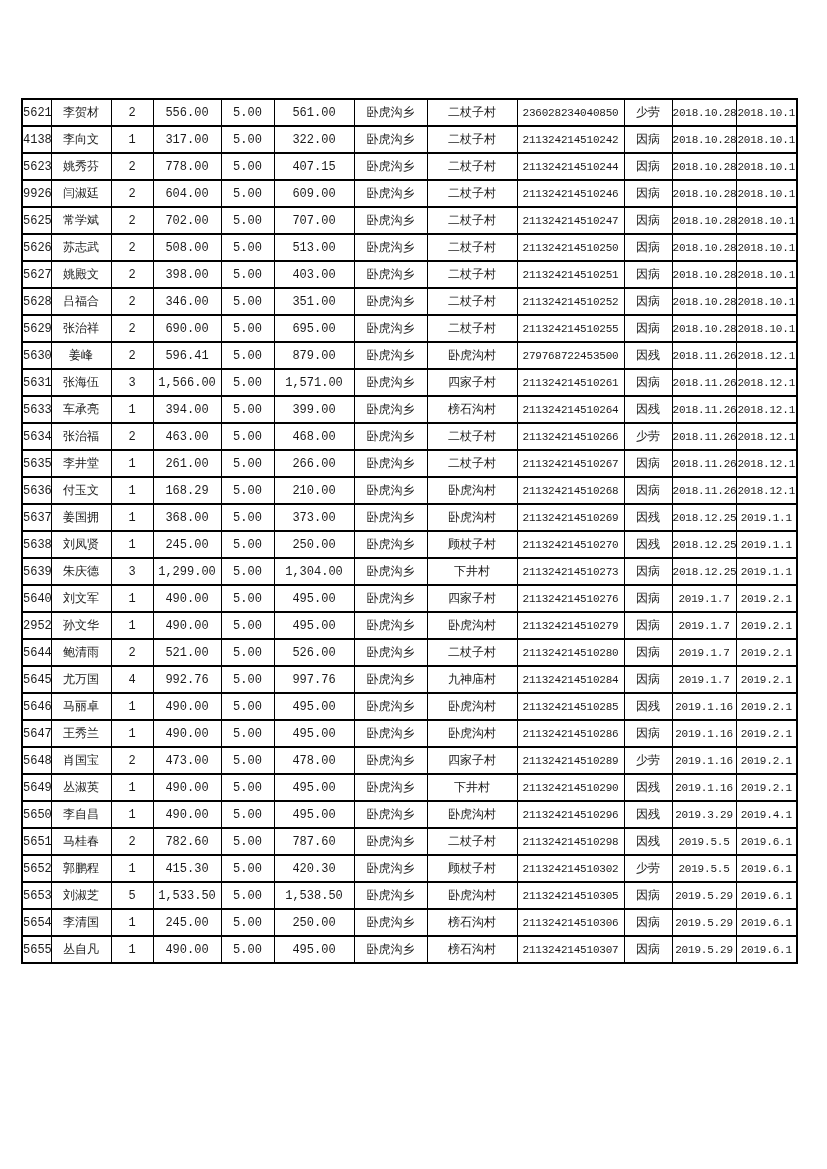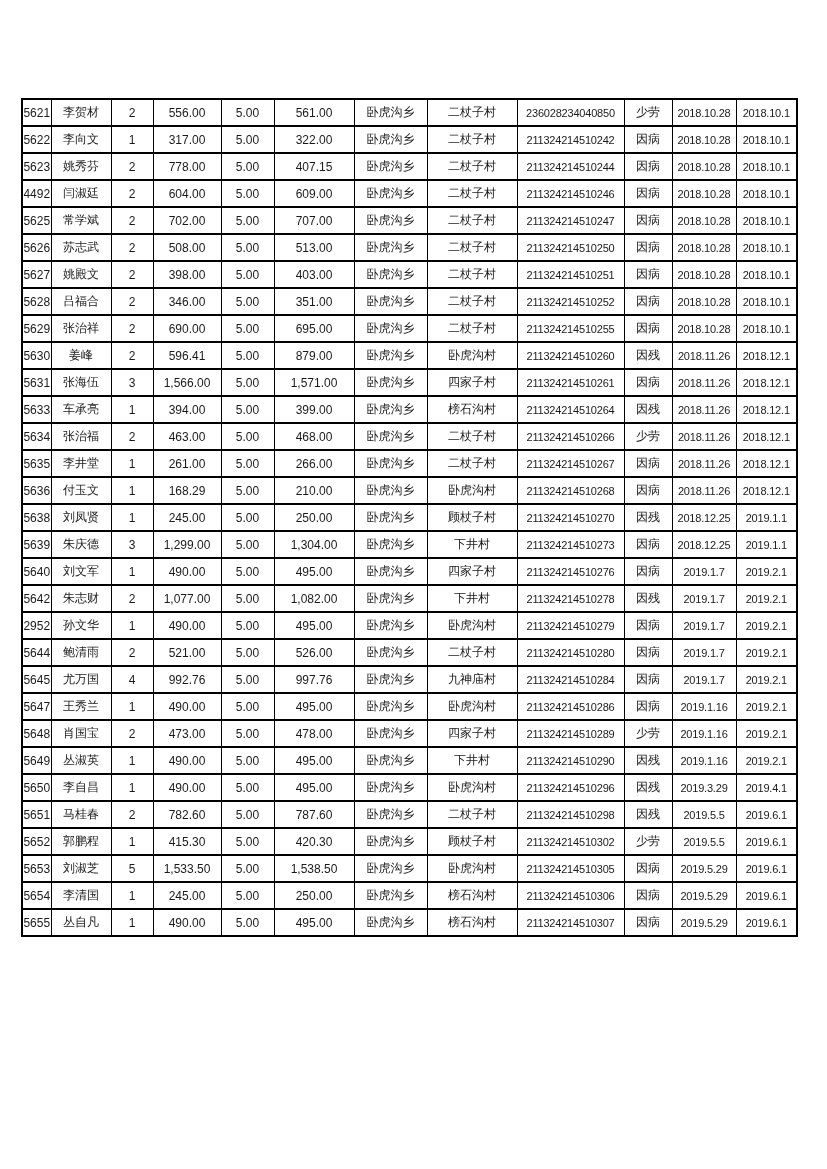--- a/index.html
+++ b/index.html
@@ -6,21 +6,21 @@
     margin: 0;
     padding: 0;
     background: #ffffff;
   }
   .page {
     position: relative;
     width: 827px;
     height: 1155px;
     background: #ffffff;
     overflow: hidden;
-    font-family: Liberation Sans, sans-serif;
+    font-family: Liberation Mono, monospace;
   }
   table.records {
     position: absolute;
     left: 21px;
     top: 98px;
     width: 775px;
     border-collapse: collapse;
     table-layout: fixed;
     border: 2px solid #000000;
   }
@@ -85,21 +85,21 @@
           <td>5.00</td>
           <td>561.00</td>
           <td>卧虎沟乡</td>
           <td>二杖子村</td>
           <td>236028234040850</td>
           <td>少劳</td>
           <td>2018.10.28</td>
           <td>2018.10.1</td>
         </tr>
         <tr>
-          <td>5622</td>
+          <td>4138</td>
           <td>李向文</td>
           <td>1</td>
           <td>317.00</td>
           <td>5.00</td>
           <td>322.00</td>
           <td>卧虎沟乡</td>
           <td>二杖子村</td>
           <td>211324214510242</td>
           <td>因病</td>
           <td>2018.10.28</td>
@@ -113,21 +113,21 @@
           <td>5.00</td>
           <td>407.15</td>
           <td>卧虎沟乡</td>
           <td>二杖子村</td>
           <td>211324214510244</td>
           <td>因病</td>
           <td>2018.10.28</td>
           <td>2018.10.1</td>
         </tr>
         <tr>
-          <td>4492</td>
+          <td>9926</td>
           <td>闫淑廷</td>
           <td>2</td>
           <td>604.00</td>
           <td>5.00</td>
           <td>609.00</td>
           <td>卧虎沟乡</td>
           <td>二杖子村</td>
           <td>211324214510246</td>
           <td>因病</td>
           <td>2018.10.28</td>
@@ -205,21 +205,21 @@
         </tr>
         <tr>
           <td>5630</td>
           <td>姜峰</td>
           <td>2</td>
           <td>596.41</td>
           <td>5.00</td>
           <td>879.00</td>
           <td>卧虎沟乡</td>
           <td>卧虎沟村</td>
-          <td>211324214510260</td>
+          <td>279768722453500</td>
           <td>因残</td>
           <td>2018.11.26</td>
           <td>2018.12.1</td>
         </tr>
         <tr>
           <td>5631</td>
           <td>张海伍</td>
           <td>3</td>
           <td>1,566.00</td>
           <td>5.00</td>
@@ -281,20 +281,34 @@
           <td>5.00</td>
           <td>210.00</td>
           <td>卧虎沟乡</td>
           <td>卧虎沟村</td>
           <td>211324214510268</td>
           <td>因病</td>
           <td>2018.11.26</td>
           <td>2018.12.1</td>
         </tr>
         <tr>
+          <td>5637</td>
+          <td>姜国拥</td>
+          <td>1</td>
+          <td>368.00</td>
+          <td>5.00</td>
+          <td>373.00</td>
+          <td>卧虎沟乡</td>
+          <td>卧虎沟村</td>
+          <td>211324214510269</td>
+          <td>因残</td>
+          <td>2018.12.25</td>
+          <td>2019.1.1</td>
+        </tr>
+        <tr>
           <td>5638</td>
           <td>刘凤贤</td>
           <td>1</td>
           <td>245.00</td>
           <td>5.00</td>
           <td>250.00</td>
           <td>卧虎沟乡</td>
           <td>顾杖子村</td>
           <td>211324214510270</td>
           <td>因残</td>
@@ -323,34 +337,20 @@
           <td>5.00</td>
           <td>495.00</td>
           <td>卧虎沟乡</td>
           <td>四家子村</td>
           <td>211324214510276</td>
           <td>因病</td>
           <td>2019.1.7</td>
           <td>2019.2.1</td>
         </tr>
         <tr>
-          <td>5642</td>
-          <td>朱志财</td>
-          <td>2</td>
-          <td>1,077.00</td>
-          <td>5.00</td>
-          <td>1,082.00</td>
-          <td>卧虎沟乡</td>
-          <td>下井村</td>
-          <td>211324214510278</td>
-          <td>因残</td>
-          <td>2019.1.7</td>
-          <td>2019.2.1</td>
-        </tr>
-        <tr>
           <td>2952</td>
           <td>孙文华</td>
           <td>1</td>
           <td>490.00</td>
           <td>5.00</td>
           <td>495.00</td>
           <td>卧虎沟乡</td>
           <td>卧虎沟村</td>
           <td>211324214510279</td>
           <td>因病</td>
@@ -376,20 +376,34 @@
           <td>尤万国</td>
           <td>4</td>
           <td>992.76</td>
           <td>5.00</td>
           <td>997.76</td>
           <td>卧虎沟乡</td>
           <td>九神庙村</td>
           <td>211324214510284</td>
           <td>因病</td>
           <td>2019.1.7</td>
+          <td>2019.2.1</td>
+        </tr>
+        <tr>
+          <td>5646</td>
+          <td>马丽卓</td>
+          <td>1</td>
+          <td>490.00</td>
+          <td>5.00</td>
+          <td>495.00</td>
+          <td>卧虎沟乡</td>
+          <td>卧虎沟村</td>
+          <td>211324214510285</td>
+          <td>因残</td>
+          <td>2019.1.16</td>
           <td>2019.2.1</td>
         </tr>
         <tr>
           <td>5647</td>
           <td>王秀兰</td>
           <td>1</td>
           <td>490.00</td>
           <td>5.00</td>
           <td>495.00</td>
           <td>卧虎沟乡</td>

